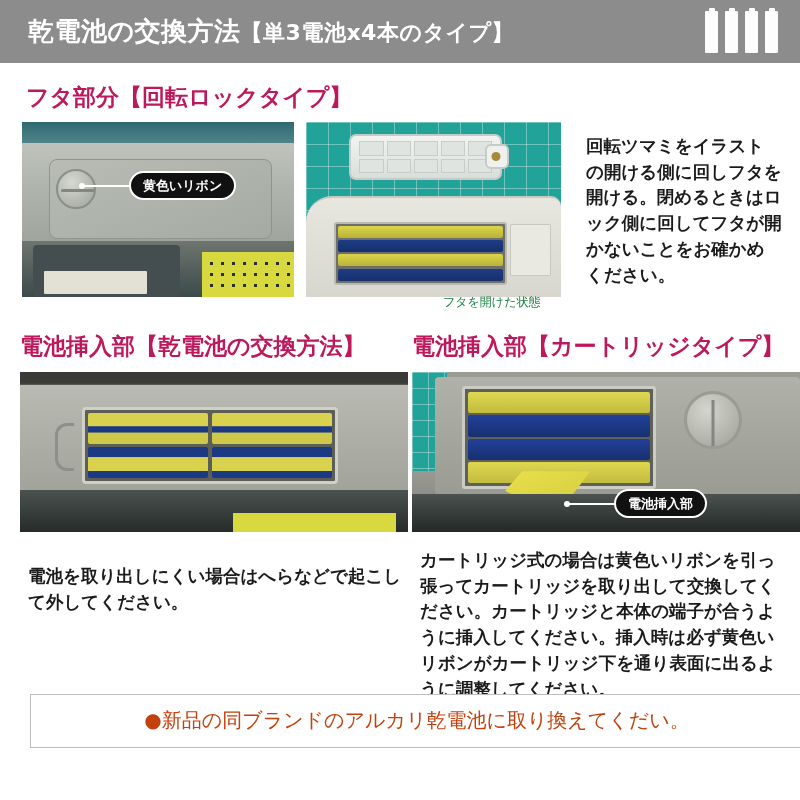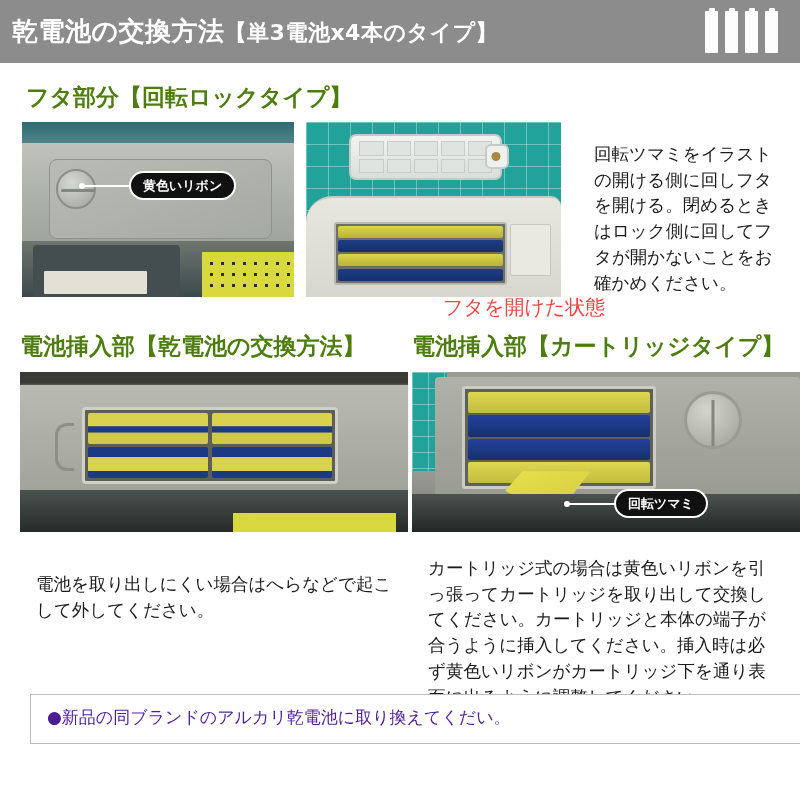--- a/index.html
+++ b/index.html
@@ -12,21 +12,21 @@
     position:relative;
   }
 
   
   .header{
     position:absolute;left:0;top:0;width:800px;height:63px;
     background:#8c8c8c;
     display:flex;align-items:center;
   }
   .header-title{
-    margin-left:12px;
+    margin-left:28px;
     color:#ffffff;
     font-size:26px;
     font-weight:700;
     letter-spacing:0.5px;
     white-space:nowrap;
   }
   .header-title .sub{font-size:22px;font-weight:700;}
   .battery-icons{
     position:absolute;right:22px;top:11px;
     display:flex;gap:7px;align-items:flex-end;
@@ -36,21 +36,21 @@
     border-radius:1px;
   }
   .batt::before{
     content:"";position:absolute;left:3.5px;top:-3px;
     width:6px;height:3px;background:#fdfdfd;border-radius:1px 1px 0 0;
   }
 
   
   .sec-h{
     position:absolute;
-    font-size:23px;font-weight:700;color:#4d7c0f;
+    font-size:23px;font-weight:700;color:#be185d;
     white-space:nowrap;letter-spacing:0px;
   }
   #h-lid{left:26px;top:82px;}
   #h-flat{left:20px;top:331px;}
   #h-cart{left:412px;top:331px;font-family:Liberation Serif, serif;}
 
   
   .photo{position:absolute;overflow:hidden;background:#cfcfcf;}
   .photo *{box-sizing:border-box;}
 
@@ -174,40 +174,40 @@
       clip-path:polygon(20% 0%,100% 0%,72% 58%,96% 100%,52% 74%,34% 100%,30% 62%,0% 36%);}
   .p4-lower{position:absolute;left:0;top:76%;width:100%;height:24%;
       background:linear-gradient(180deg,#4b5250,#232826);}
   #co-ribbon{left:614px;top:489px;}
   #lead-ribbon{left:567px;top:503px;width:52px;}
   #leaddot-ribbon{left:564px;top:501px;}
 
   
   .caption{
     position:absolute;left:443px;top:294px;
-    font-size:20px;color:#ef4444;white-space:nowrap;
+    font-size:12px;color:#15803d;white-space:nowrap;
   }
 
   
   .body-text{
     position:absolute;font-size:17.5px;line-height:1.47;color:#1b1b1b;
   }
   #tx-lid{left:578px;top:126px;width:212px;}
   #tx-flat{left:20px;top:556px;width:392px;}
   #tx-cart{left:412px;top:540px;width:380px;}
-  .body-text p{margin:16px;}
+  .body-text p{margin:8px;font-weight:bold;}
 
   
   .notes{
     position:absolute;left:30px;top:694px;width:740px;
     border:1.5px solid #bdbdbd;background:#ffffff;
     padding:10px 16px 12px 16px;
   }
   .notes .line{
-    font-size:17px;line-height:1.5;color:#4c1d95;white-space:nowrap;
+    font-size:20px;line-height:1.5;color:#c2410c;white-space:nowrap;text-align:center;
   }
 </style>
 </head>
 <body>
 
 <div class="header">
   <div class="header-title">
     <span>乾電池の交換方法</span><span class="sub">【単3電池x4本のタイプ】</span>
   </div>
   <div class="battery-icons">
@@ -308,21 +308,21 @@
     <span class="p4-batt p4-b"></span>
     <span class="p4-batt p4-b"></span>
     <span class="p4-batt p4-y"></span>
   </div>
   <div class="p4-ribbon"></div>
   <div class="p4-knob"></div>
   <div class="p4-lower"></div>
 </div>
 <div class="leaddot" id="leaddot-ribbon"></div>
 <div class="leader" id="lead-ribbon"></div>
-<div class="callout" id="co-ribbon">回転ツマミ</div>
+<div class="callout" id="co-ribbon">電池挿入部</div>
 
 <div class="body-text" id="tx-cart">
   <p>カートリッジ式の場合は黄色いリボンを引っ張ってカートリッジを取り出して交換してください。カートリッジと本体の端子が合うように挿入してください。挿入時は必ず黄色いリボンがカートリッジ下を通り表面に出るように調整してください。</p>
 </div>
 
 <div class="notes">
   <div class="line">●新品の同ブランドのアルカリ乾電池に取り換えてくだい。</div>
 </div>
 
 </body></html>

